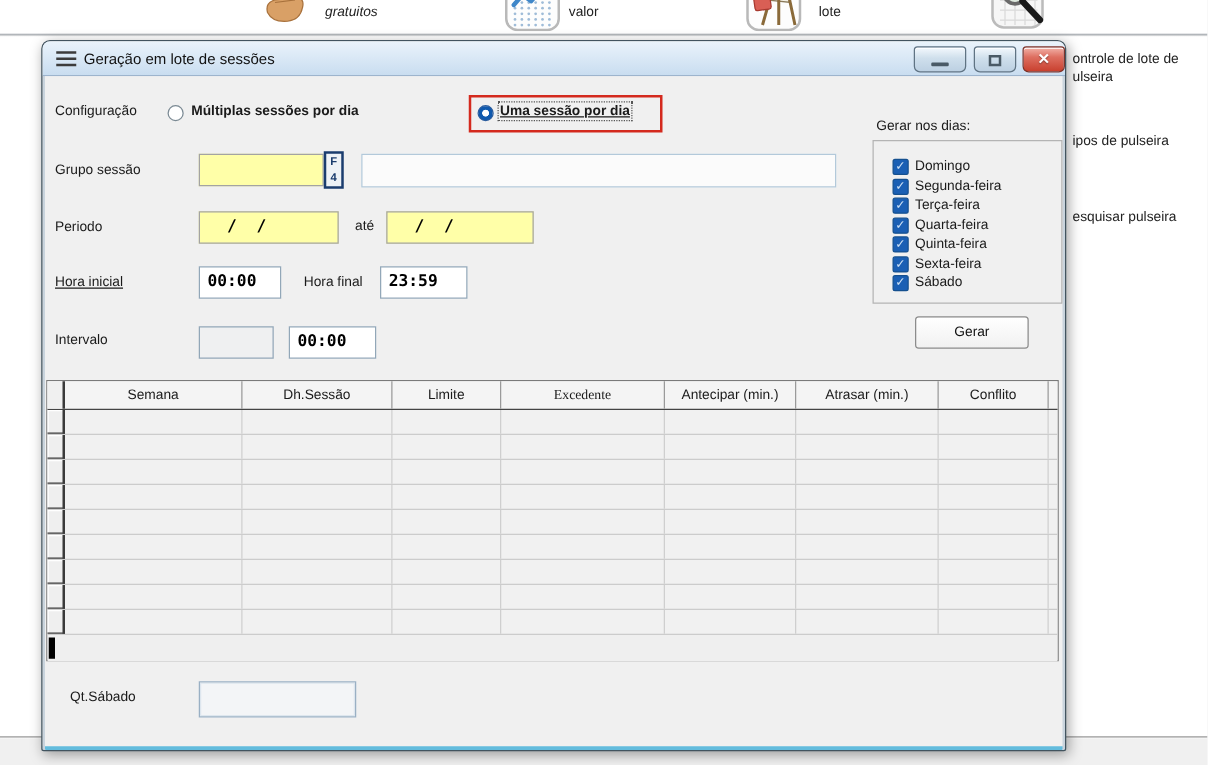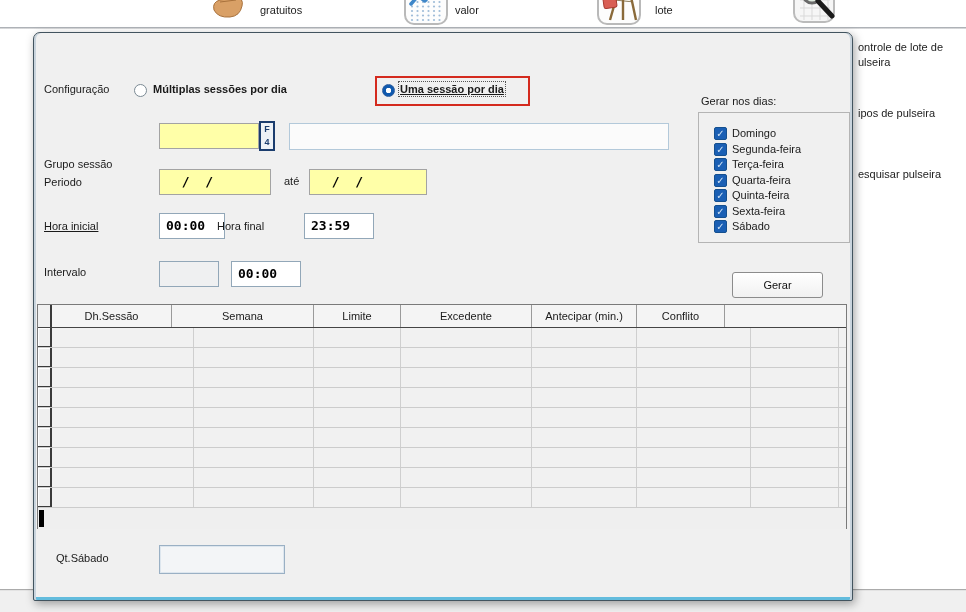--- a/index.html
+++ b/index.html
@@ -68,21 +68,21 @@
                 border:1px solid #b4b4b4; background:#f0f0f0; }
   .day-row { position:relative; height:15.5px; }
   .day-check { position:absolute; left:15px; top:1px; width:13px; height:13px;
                background:#1a5fb4; border:1px solid #15508f; border-radius:2px;
                color:#cfe2f5; font-size:10px; line-height:12px; text-align:center; }
   .day-label { position:absolute; left:33px; top:1px; font-size:11px; }
 
   .btn { position:absolute; background:linear-gradient(#ffffff,#f1f1f1);
          border:1px solid #8c8c8c; border-radius:3px; font-size:11px; color:#111;
          text-align:center; cursor:default; }
-  .btn-gerar { left:698px; top:239px; width:91px; height:26px; line-height:24px; }
+  .btn-gerar { left:698px; top:220px; width:91px; height:26px; line-height:24px; }
   .btn-salvar { left:698px; top:515px; width:100px; height:25px; line-height:23px; }
 
   
   .grid { position:absolute; left:3px; top:271px; width:810px; height:225px;
           border:1px solid #7a7a7a; background:#f0f0f0; }
   .grid-header { display:flex; height:23px; border-bottom:1px solid #444; background:#f4f4f4; }
   .gh-ind { width:14px; border-right:2px solid #3a3a3a; background:#f0f0f0; }
   .gh-cell { border-right:1px solid #9a9a9a; text-align:center; line-height:22px;
              font-size:11px; overflow:hidden; white-space:nowrap; }
   .grid-row { display:flex; height:20px; border-bottom:1px solid #cccccc; background:#f1f1f1; }
@@ -99,21 +99,21 @@
 <body>
 
 <div id="bg-toolbar">
     <div class="bg-icon-clip" style="left: 206px;">
       <svg width="44" height="44" viewBox="0 0 44 44">
         <circle cx="27" cy="14" r="6" fill="#e8872c" stroke="#b35e12"></circle>
         <path d="M8 30 Q6 22 14 20 L30 18 Q38 18 36 26 Q34 36 24 37 Q12 38 8 30 Z" fill="#d9a066" stroke="#a8713c"></path>
         <path d="M14 22 L30 20" stroke="#a8713c" fill="none"></path>
       </svg>
     </div>
-    <span class="bg-icon-label" style="left: 260px;">gratuitos</span>
+    <span class="bg-icon-label" style="left: 260px; font-style: italic;">gratuitos</span>
     <div class="bg-icon-clip" style="left: 403px;">
       <svg width="46" height="46" viewBox="0 0 46 46">
         <rect x="2" y="2" width="42" height="42" rx="9" fill="#fdfdfd" stroke="#b9b9b9" stroke-width="2"></rect>
         <g fill="#9fbcd8">
           <circle cx="9" cy="22" r="1.1"></circle>
           <circle cx="14.5" cy="22" r="1.1"></circle>
           <circle cx="20" cy="22" r="1.1"></circle>
           <circle cx="25.5" cy="22" r="1.1"></circle>
           <circle cx="31" cy="22" r="1.1"></circle>
           <circle cx="36.5" cy="22" r="1.1"></circle>
@@ -181,44 +181,61 @@
     <div class="bg-side-label" style="top: 167px;">
       <div>esquisar pulseira</div>
     </div>
   </div>
 
 <div class="bg-bottomline"></div>
 <div class="bg-footer"></div>
 
 <div class="dialog">
 
+  <div class="titlebar">
+    <span class="menu-icon">
+        <i></i>
+        <i></i>
+        <i></i>
+      </span>
+    <span class="title-text">Geração em lote de sessões</span>
+    <span class="winbtn winbtn-min">
+        <span class="glyph-min"></span>
+      </span>
+    <span class="winbtn winbtn-max">
+        <span class="glyph-max"></span>
+      </span>
+    <span class="winbtn winbtn-close">
+        <span class="glyph-close">✕</span>
+      </span>
+  </div>
 
   <span class="lbl" style="left:10px; top:50px;">Configuração</span>
   <span class="radio" style="left:100px; top:51px;"></span>
   <span class="radio-label" style="left:119px; top:50px;">Múltiplas sessões por dia</span>
   <div class="highlight-rect" style="left:341px; top:43px; width:155px; height:30px;"></div>
   <span class="radio checked" style="left:348px; top:51px;"></span>
   <span class="radio-label focus-dotted" style="left:366px; top:50px;">Uma sessão por dia</span>
 
-  <span class="lbl" style="left:10px; top:97px;margin-top:28px;">Grupo sessão</span>
+  <span class="lbl" style="left:10px; top:97px;">Grupo sessão</span>
   <input class="field field-yellow" style="left: 125px; top: 90px; width: 100px; height: 26px;" value="">
   <span class="f4-badge" style="left:225px; top:88px;" id="f4badge">
       <div>F</div>
       <div>4</div>
     </span>
   <input class="field field-desc" style="left: 255px; top: 90px; width: 380px; height: 27px;" readonly="" value="">
 
   <span class="lbl" style="left:10px; top:143px;">Periodo</span>
   <div class="field field-yellow mono" style="left:125px; top:136px; width:112px; height:26px;">  /  /</div>
   <span class="lbl" style="left:250px; top:142px;">até</span>
   <div class="field field-yellow mono" style="left:275px; top:136px; width:118px; height:26px;">  /  /</div>
 
   <span class="lbl" style="left:10px; top:187px;text-decoration:underline;">Hora inicial</span>
   <div class="field mono" style="left:125px; top:180px; width:66px; height:26px;">00:00</div>
-  <span class="lbl" style="left:183px; top:187px;">Hora final</span>
+  <span class="lbl" style="left:209px; top:187px;">Hora final</span>
   <div class="field mono" style="left:270px; top:180px; width:70px; height:26px;">23:59</div>
 
   <span class="lbl" style="left:10px; top:233px;">Intervalo</span>
   <div class="field field-disabled mono" style="left:125px; top:228px; width:60px; height:26px;"></div>
   <div class="field mono" style="left:197px; top:228px; width:70px; height:26px;">00:00</div>
 
   <span class="lbl" style="left:667px; top:62px;">Gerar nos dias:</span>
   <div class="days-panel" id="days-panel" style="padding-top: 13px;">
       <div class="day-row">
         <span class="day-check">✓</span>
@@ -247,25 +264,26 @@
       <div class="day-row">
         <span class="day-check">✓</span>
         <span class="day-label">Sábado</span>
       </div>
     </div>
   <button class="btn btn-gerar">Gerar</button>
 
   <div class="grid" id="grid">
       <div class="grid-header">
         <div class="gh-ind"></div>
+        <div class="gh-cell" style="width: 142px;">Semana</div>
         <div class="gh-cell" style="width: 120px;">Dh.Sessão</div>
-        <div class="gh-cell" style="width: 142px;">Semana</div>
         <div class="gh-cell" style="width: 87px;">Limite</div>
-        <div class="gh-cell" style="width: 131px;">Excedente</div>
+        <div class="gh-cell" style="width: 131px; font-family: Liberation Serif, serif;">Excedente</div>
         <div class="gh-cell" style="width: 105px;">Antecipar (min.)</div>
+        <div class="gh-cell" style="width: 114px;">Atrasar (min.)</div>
         <div class="gh-cell" style="width: 88px;">Conflito</div>
         <div class="gh-cell" style="flex: 1 1 0%; border-right: none;"></div>
       </div>
       <div class="grid-row">
         <div class="gr-ind"></div>
         <div class="gr-cell" style="width: 142px;"></div>
         <div class="gr-cell" style="width: 120px;"></div>
         <div class="gr-cell" style="width: 87px;"></div>
         <div class="gr-cell" style="width: 131px;"></div>
         <div class="gr-cell" style="width: 105px;"></div>

